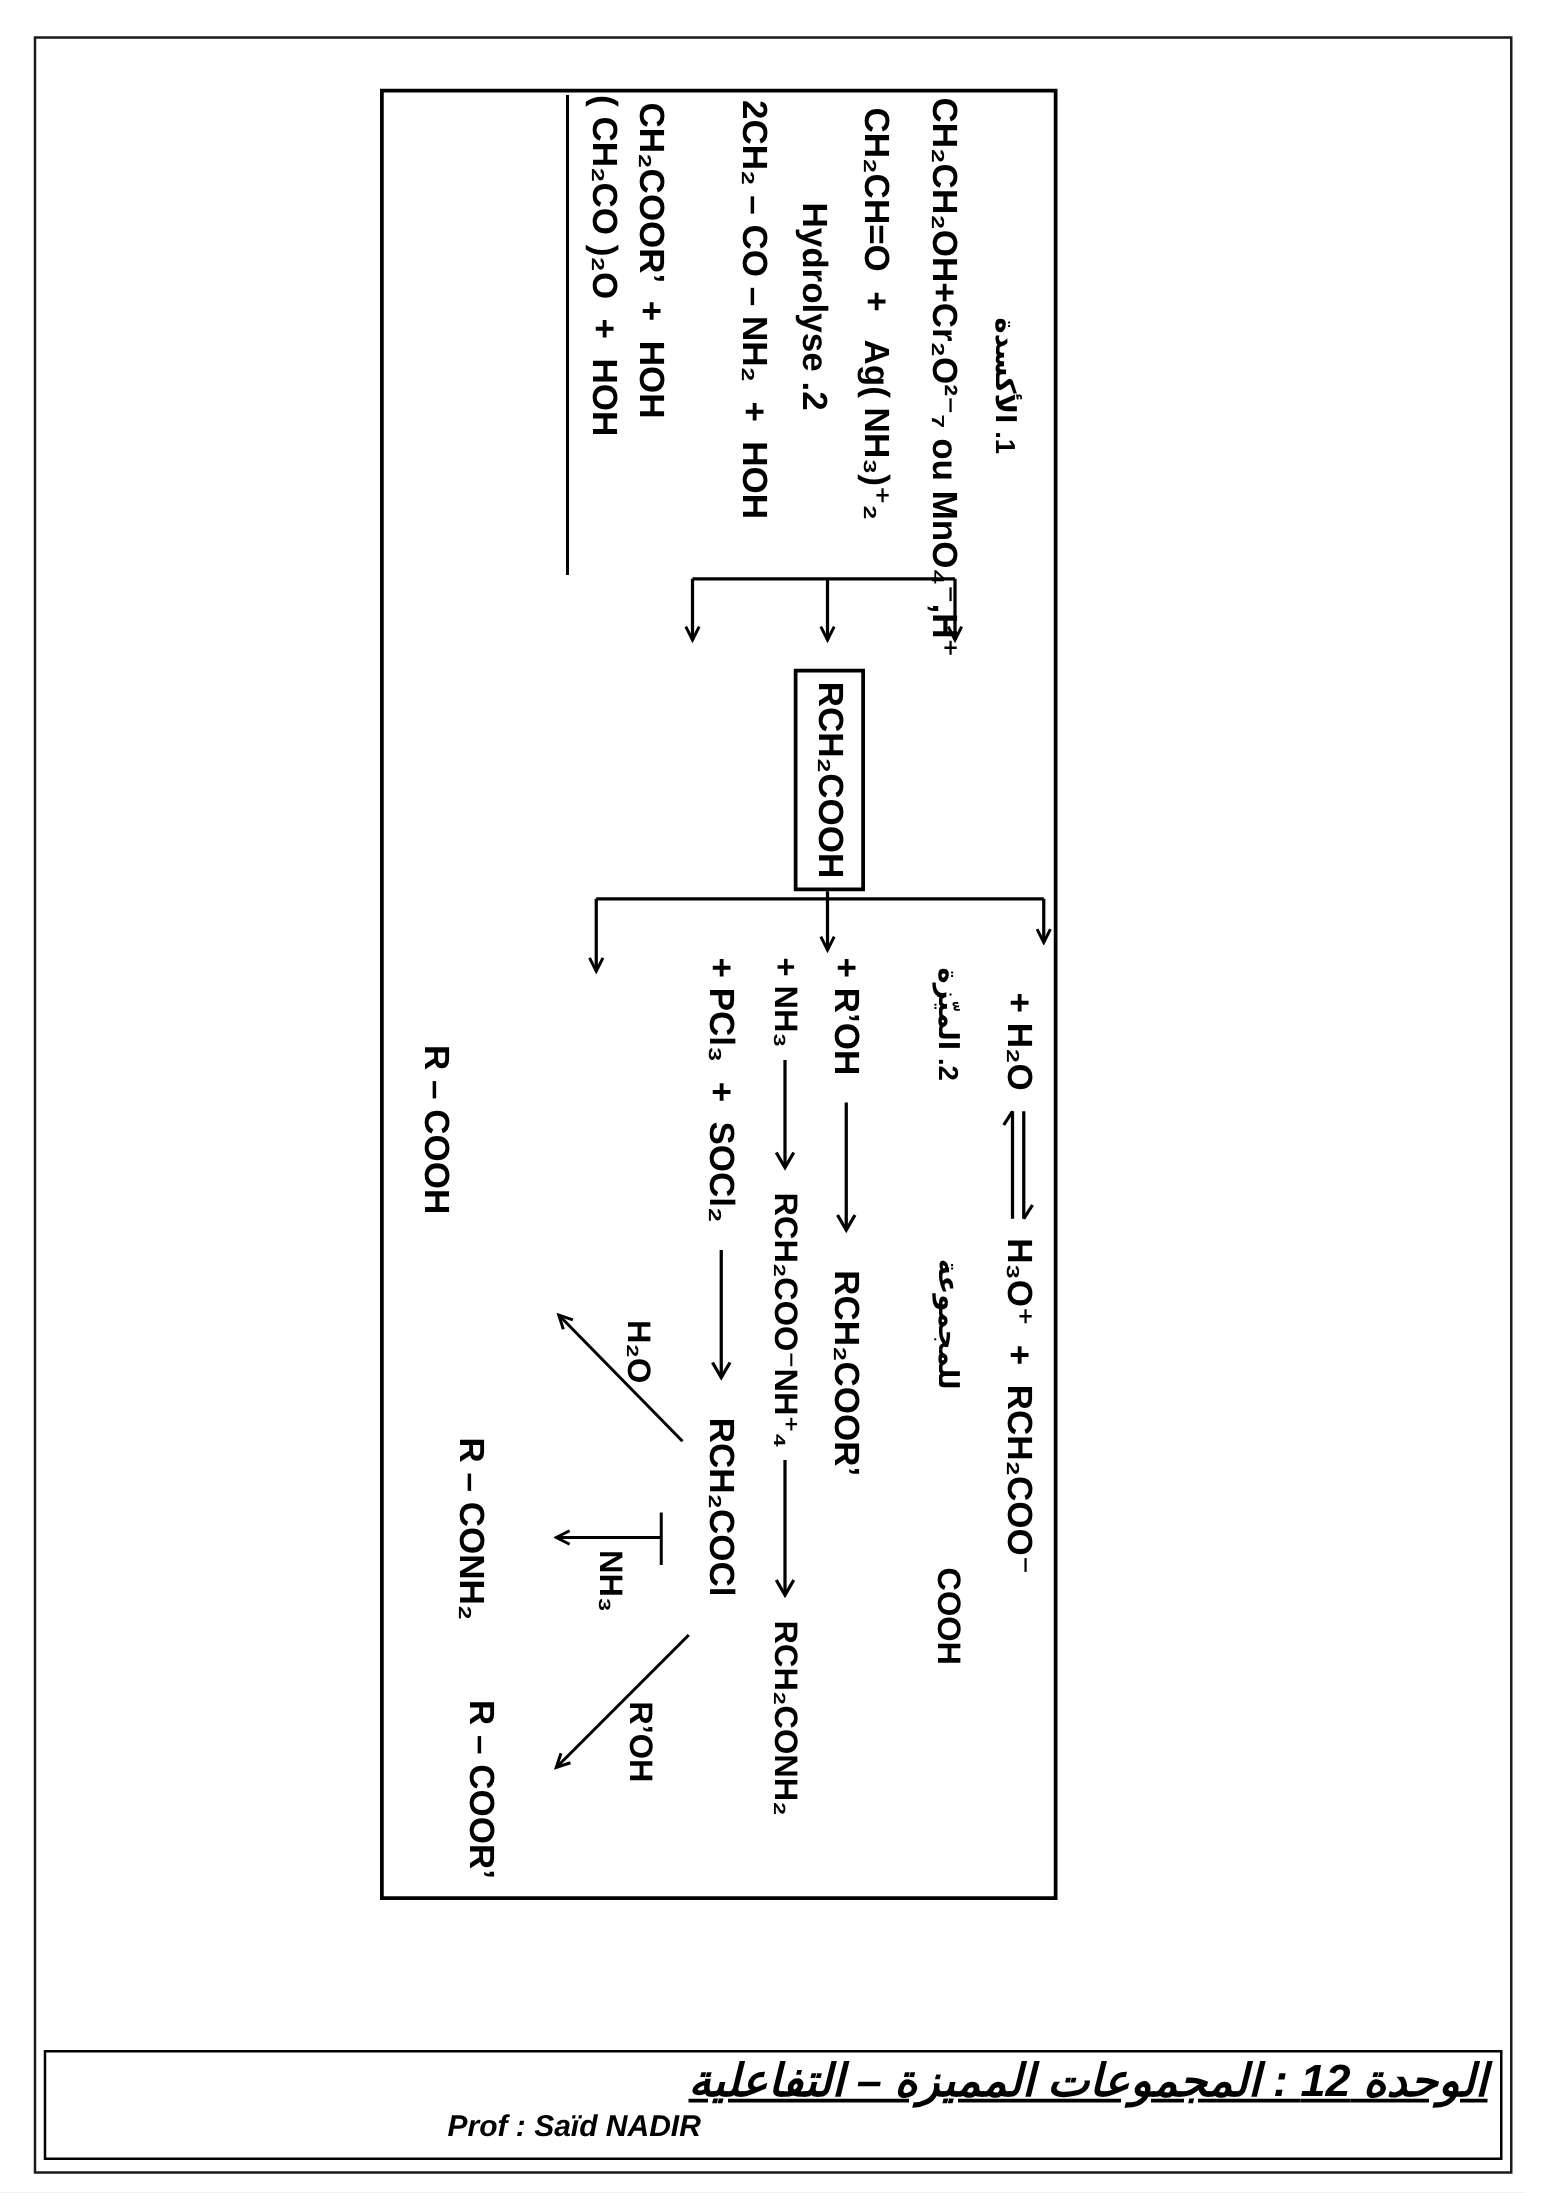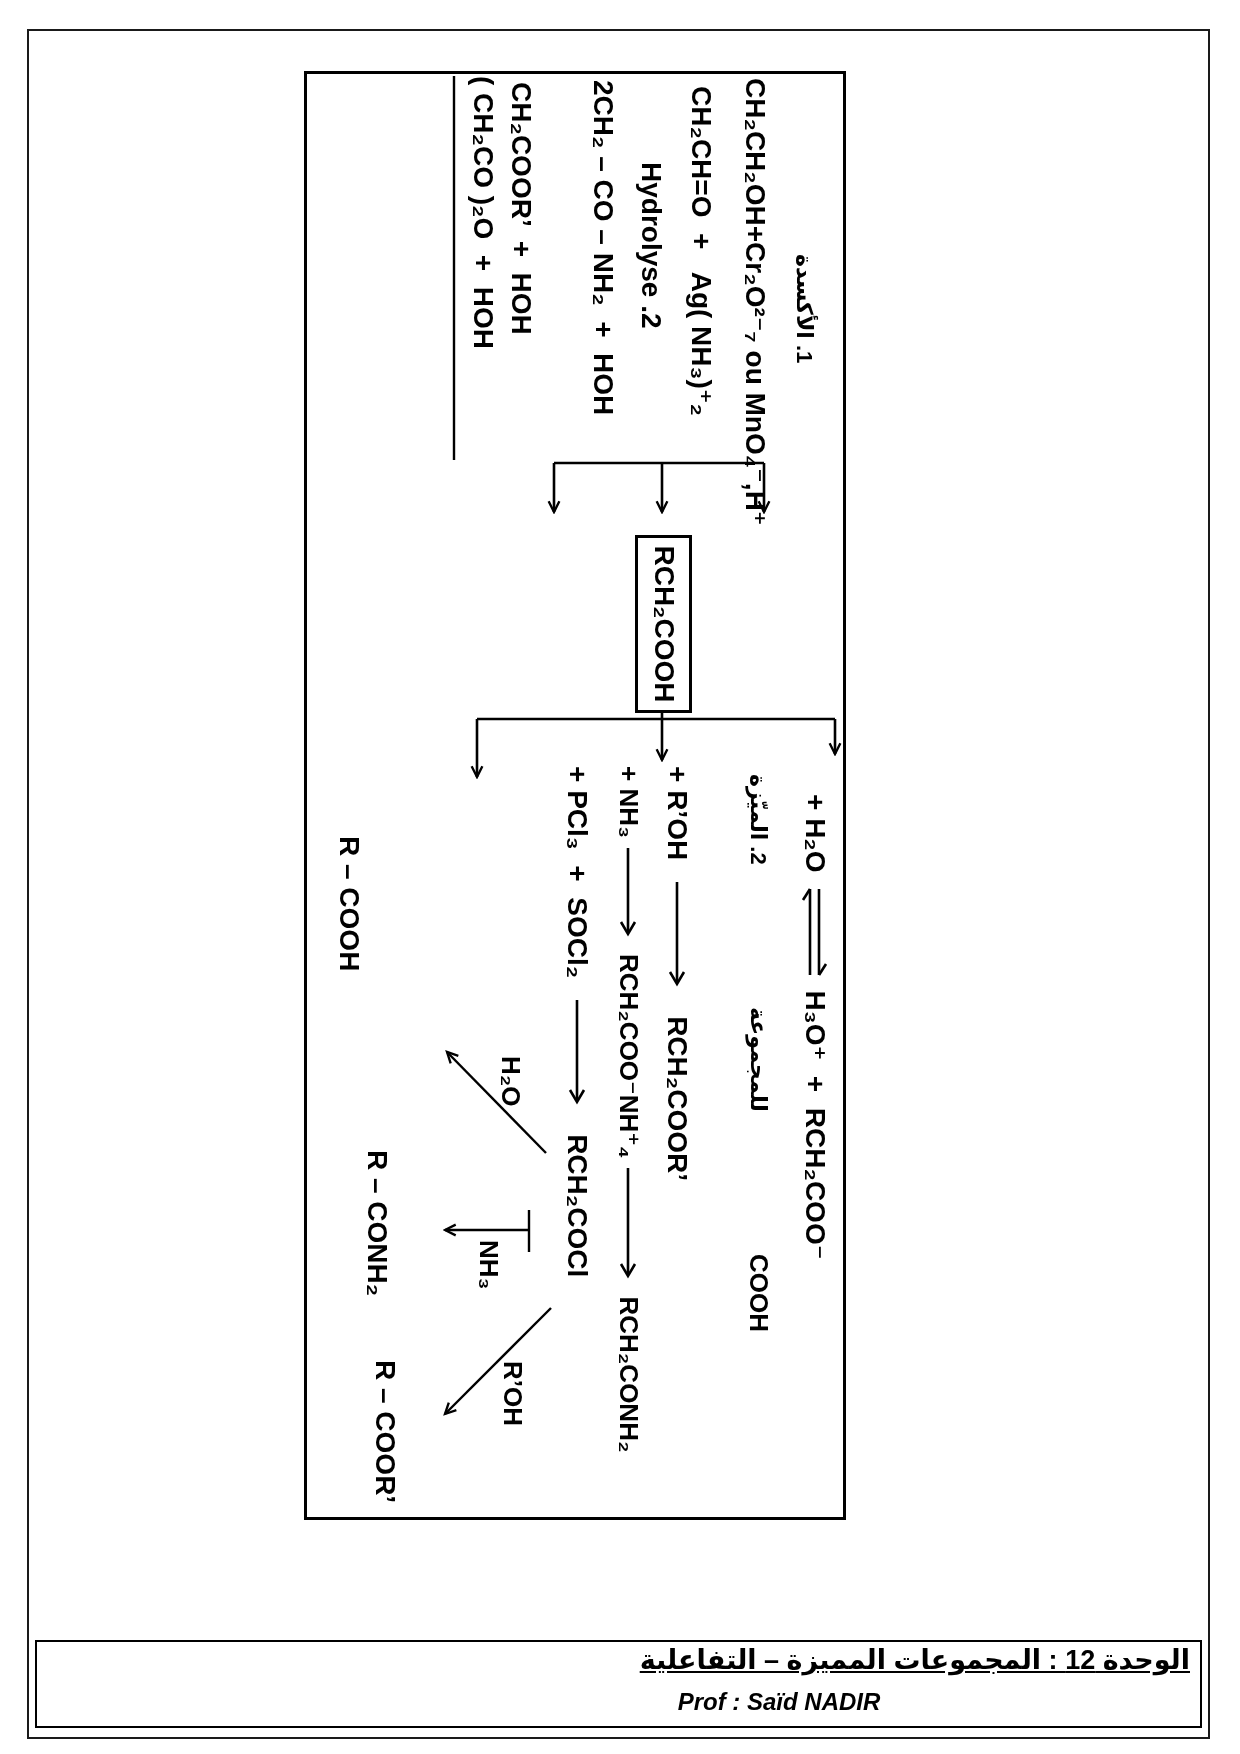--- a/index.html
+++ b/index.html
@@ -17,24 +17,24 @@
   .f22{font-size:22px;}
   .arabic{font-weight:bold;white-space:pre;}
   .frow{display:flex;align-items:center;}
   .cbox{border:3px solid #000;display:flex;align-items:center;justify-content:center;box-sizing:border-box;}
   .heading-cooh{display:flex;flex-direction:row-reverse;justify-content:space-between;align-items:center;}
   svg.lines{position:absolute;left:0;top:0;pointer-events:none;}
   .arr-svg{flex:0 0 auto;}
   
   .footer-box{position:absolute;left:35px;top:1640px;width:1167px;height:88px;
         border:2px solid #000;box-sizing:border-box;}
-  .footer-title{position:absolute;right:10px;top:2px;font-size:27px;font-weight:bold;
+  .footer-title{position:absolute;right:10px;top:2px;font-size:36px;font-weight:bold;font-style:italic;
         text-decoration:underline;direction:rtl;white-space:pre;}
   .footer-author{position:absolute;left:0;top:46px;width:100%;box-sizing:border-box;padding-left:321px;
-        text-align:center;font-size:24px;font-weight:bold;font-style:italic;white-space:pre;}
+        font-size:24px;font-weight:bold;font-style:italic;white-space:pre;}
 </style>
 </head>
 <body>
 
 <div class="page">
   <div class="page-border"></div>
 
   <div class="diagram">
 
     <svg class="lines" width="1449" height="542" viewBox="0 0 1449 542">

